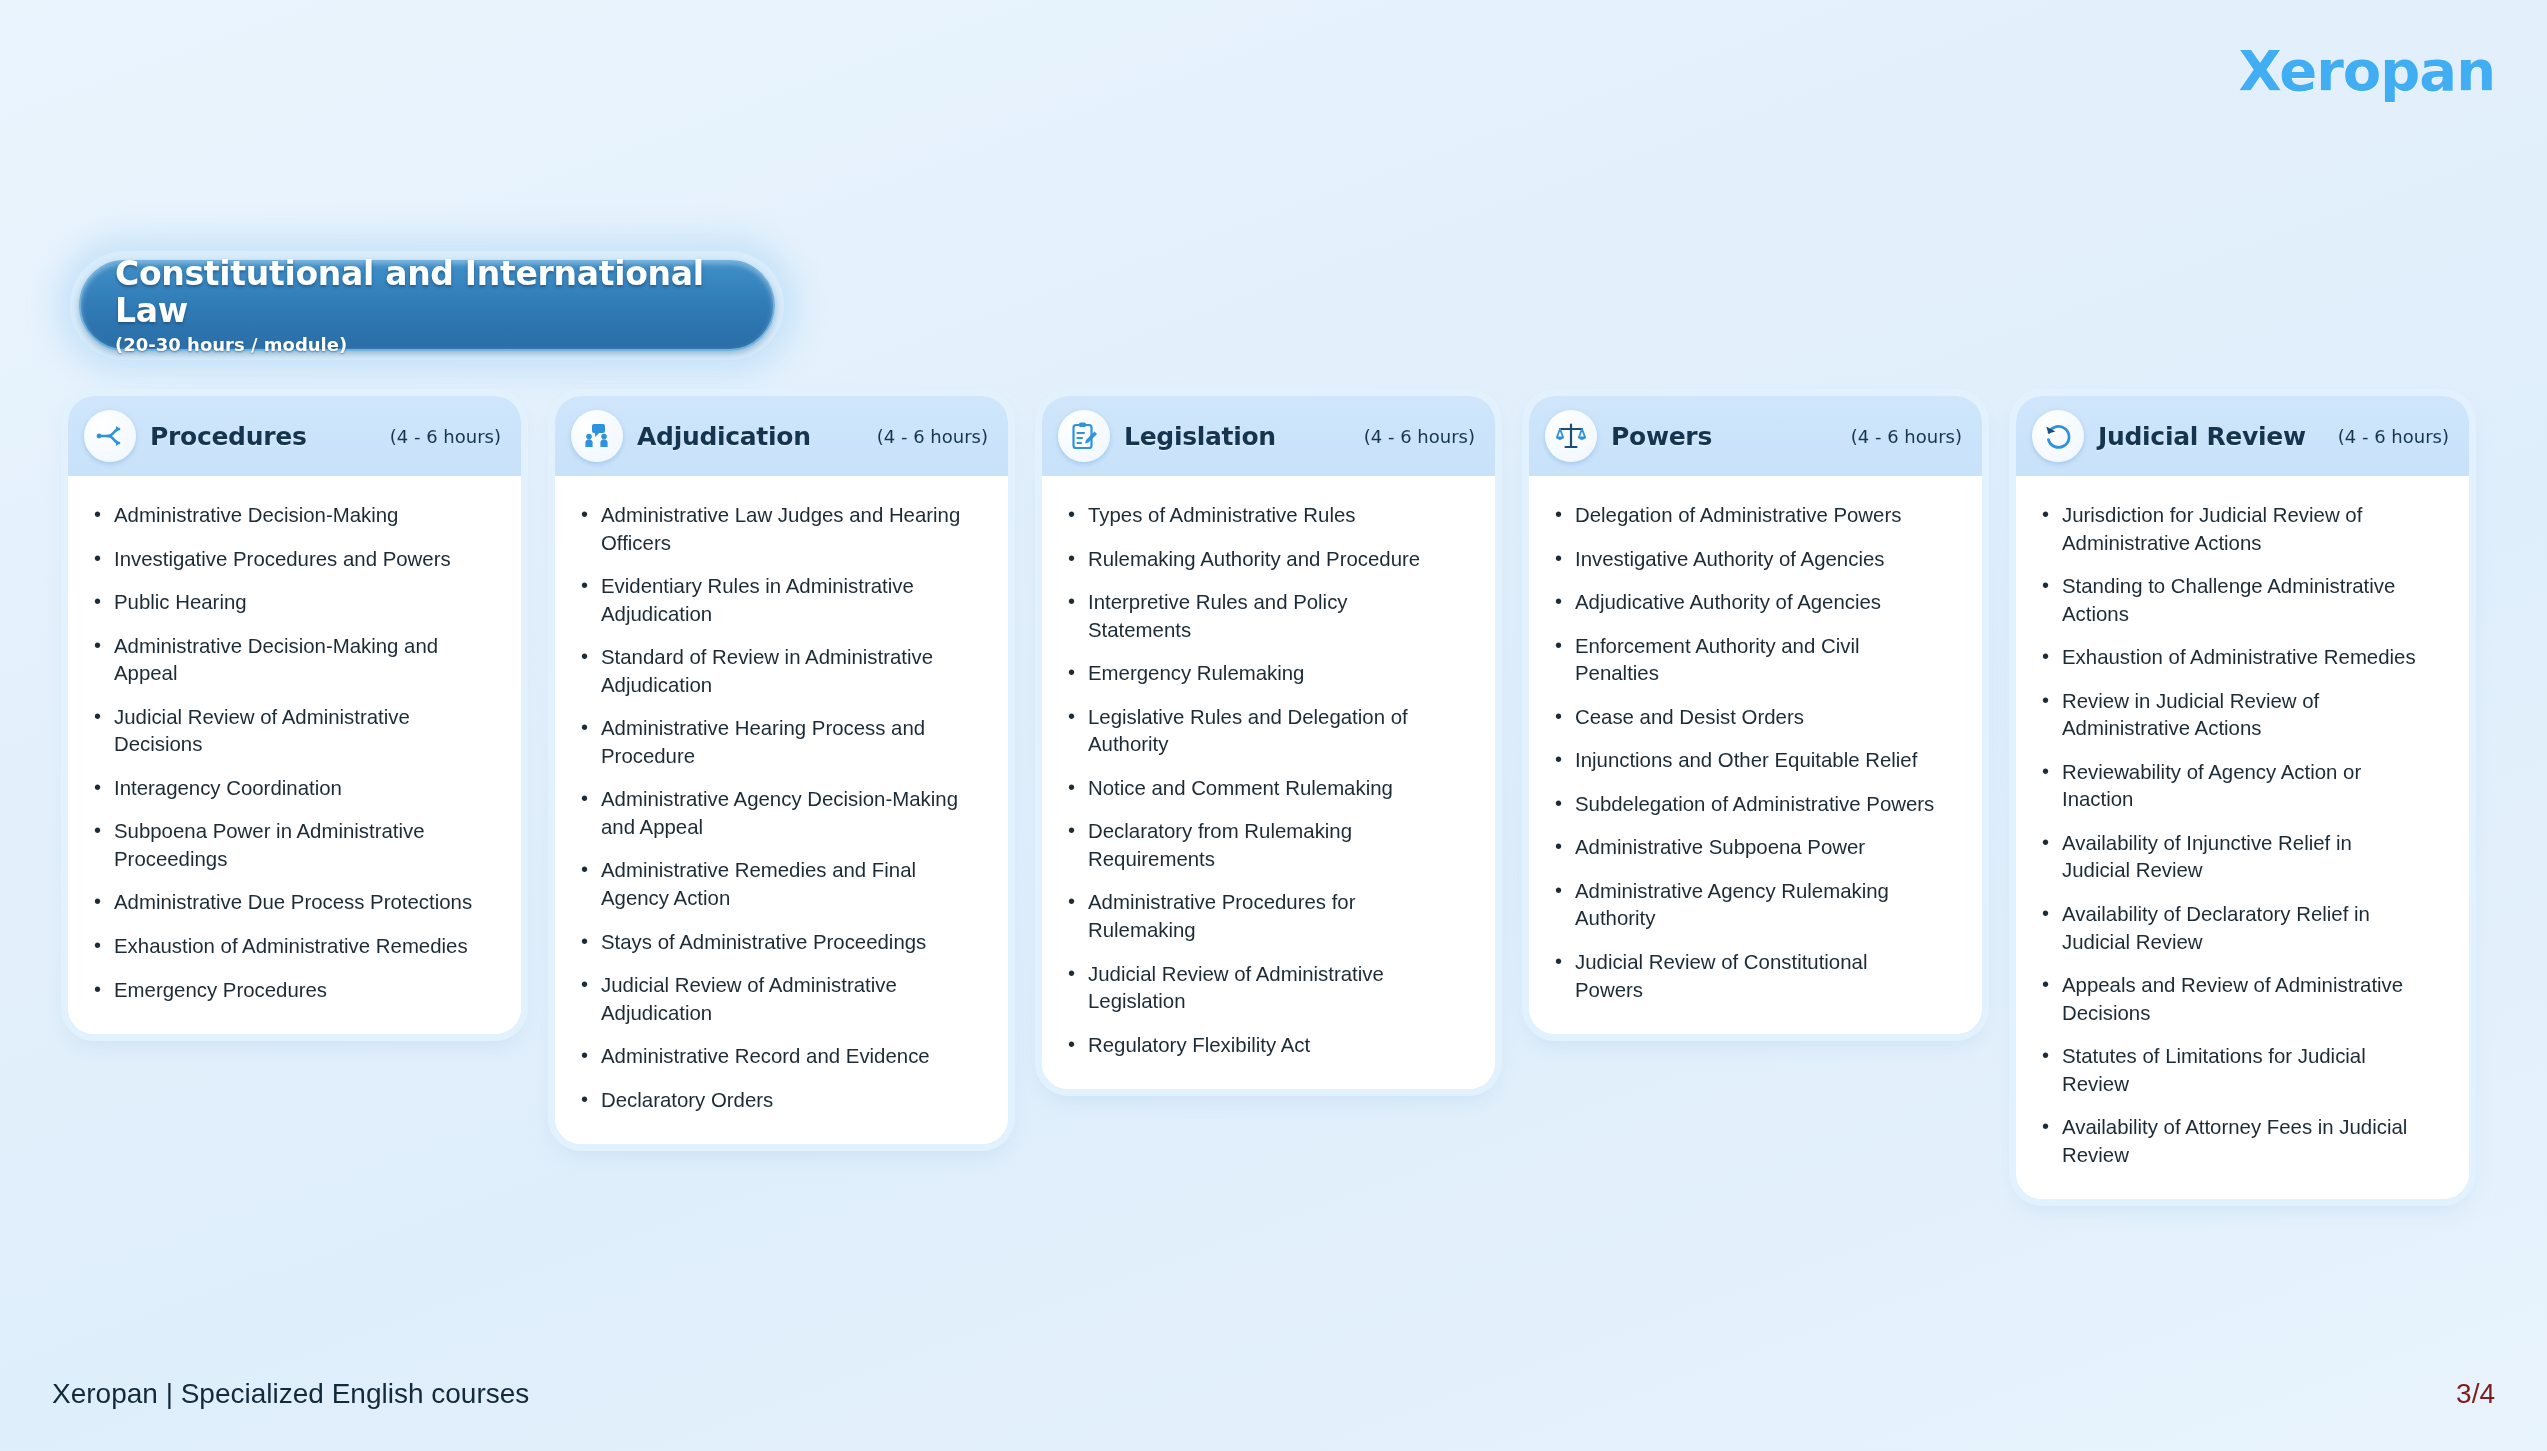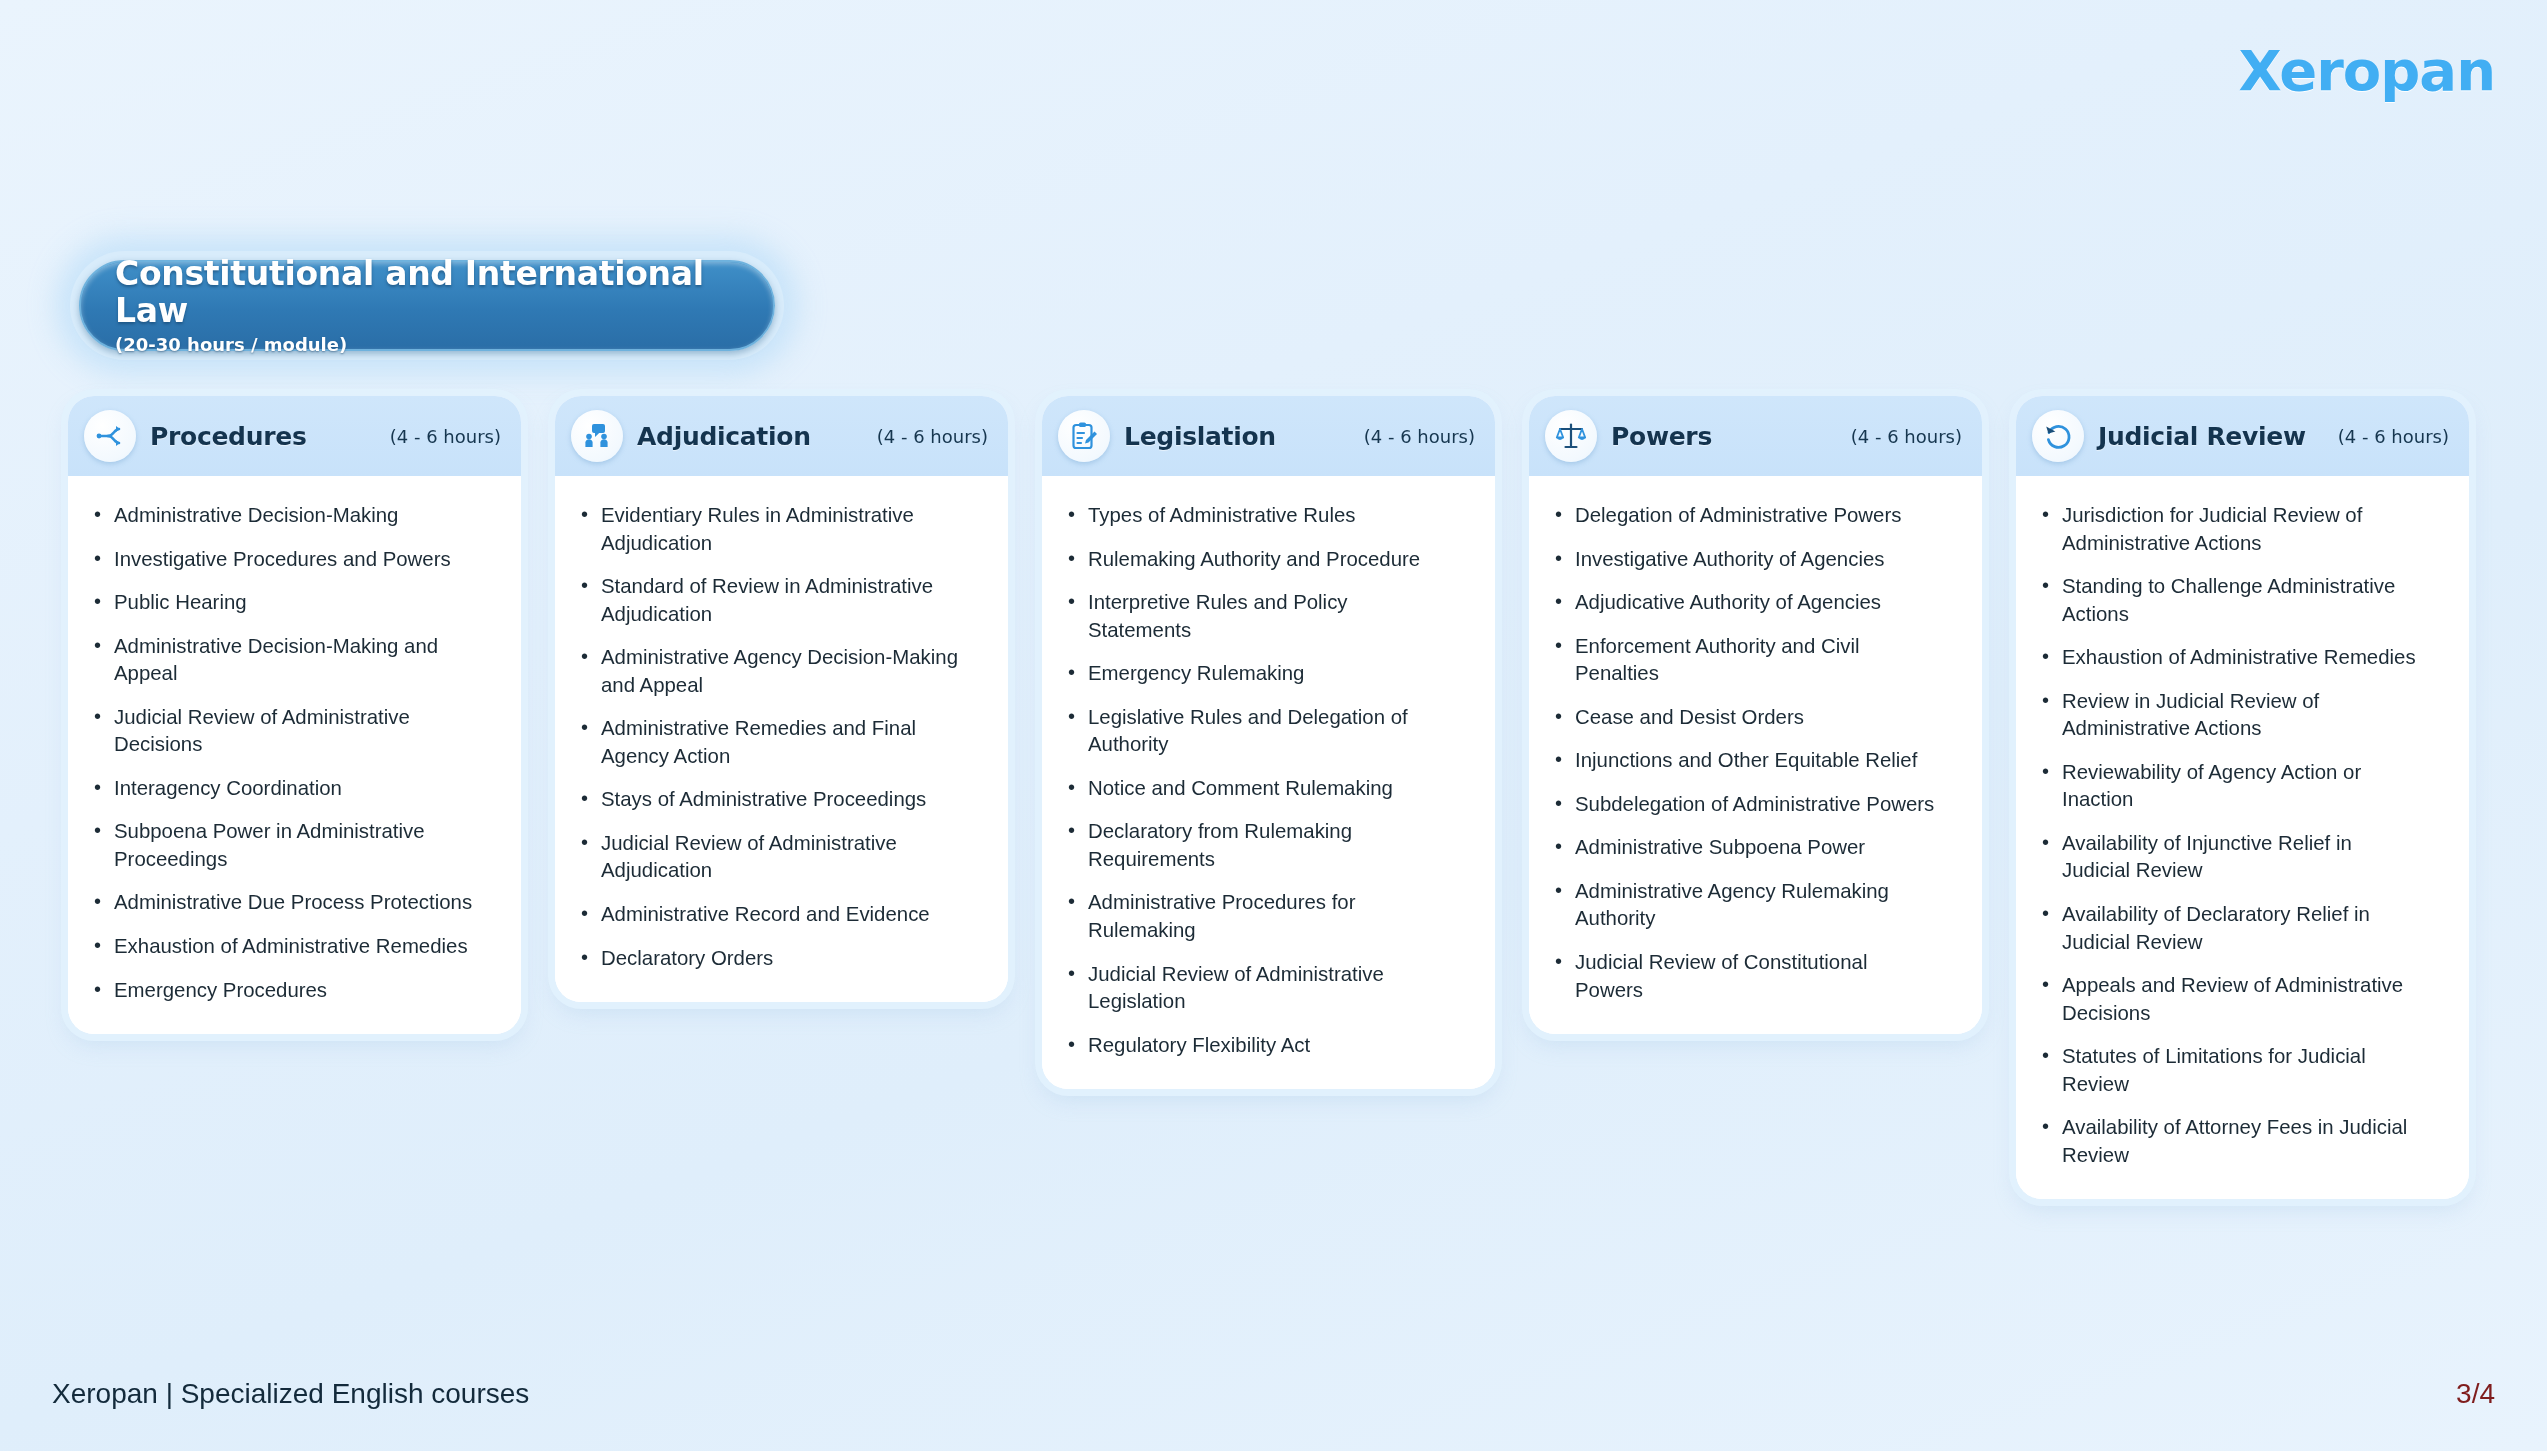--- a/index.html
+++ b/index.html
@@ -240,22 +240,24 @@
           <path d="M19.4 27 V22.5 C19.4 20.6 21 19.3 23 19.3 C25 19.3 26.6 20.6 26.6 22.5 V27 Z" fill="#2f92dd"></path>
           <rect x="11" y="4" width="13" height="9" rx="2" fill="#2f92dd"></rect>
           <path d="M14 13 L14 17 L18.2 13 Z" fill="#2f92dd"></path>
         </svg>
       </span>
       <span class="card-title">Adjudication</span>
       <span class="card-hours">(4 - 6 hours)</span>
     </div>
     <div class="card-body">
       <ul class="topic-list">
+        <li>Administrative Law Judges and Hearing Officers</li>
         <li>Evidentiary Rules in Administrative Adjudication</li>
         <li>Standard of Review in Administrative Adjudication</li>
+        <li>Administrative Hearing Process and Procedure</li>
         <li>Administrative Agency Decision-Making and Appeal</li>
         <li>Administrative Remedies and Final Agency Action</li>
         <li>Stays of Administrative Proceedings</li>
         <li>Judicial Review of Administrative Adjudication</li>
         <li>Administrative Record and Evidence</li>
         <li>Declaratory Orders</li>
       </ul>
     </div>
   </div>
 

